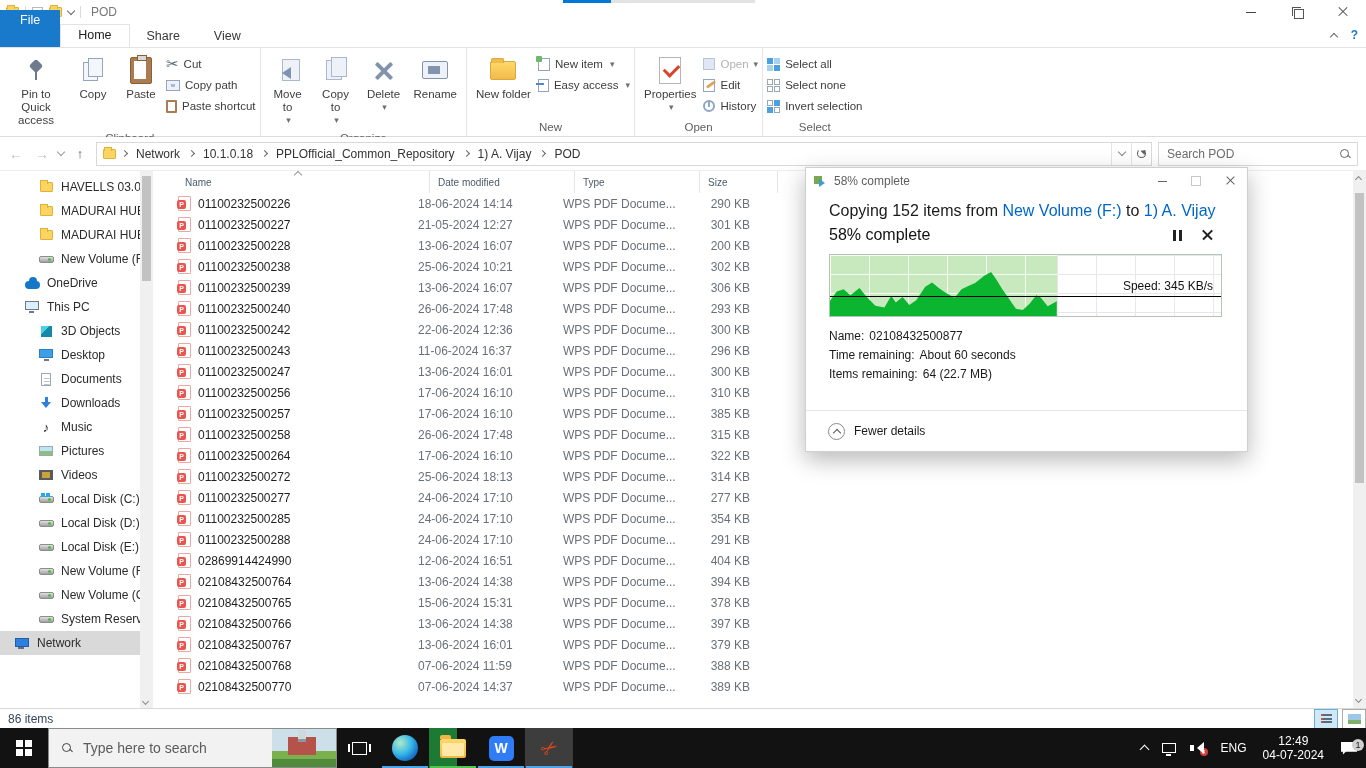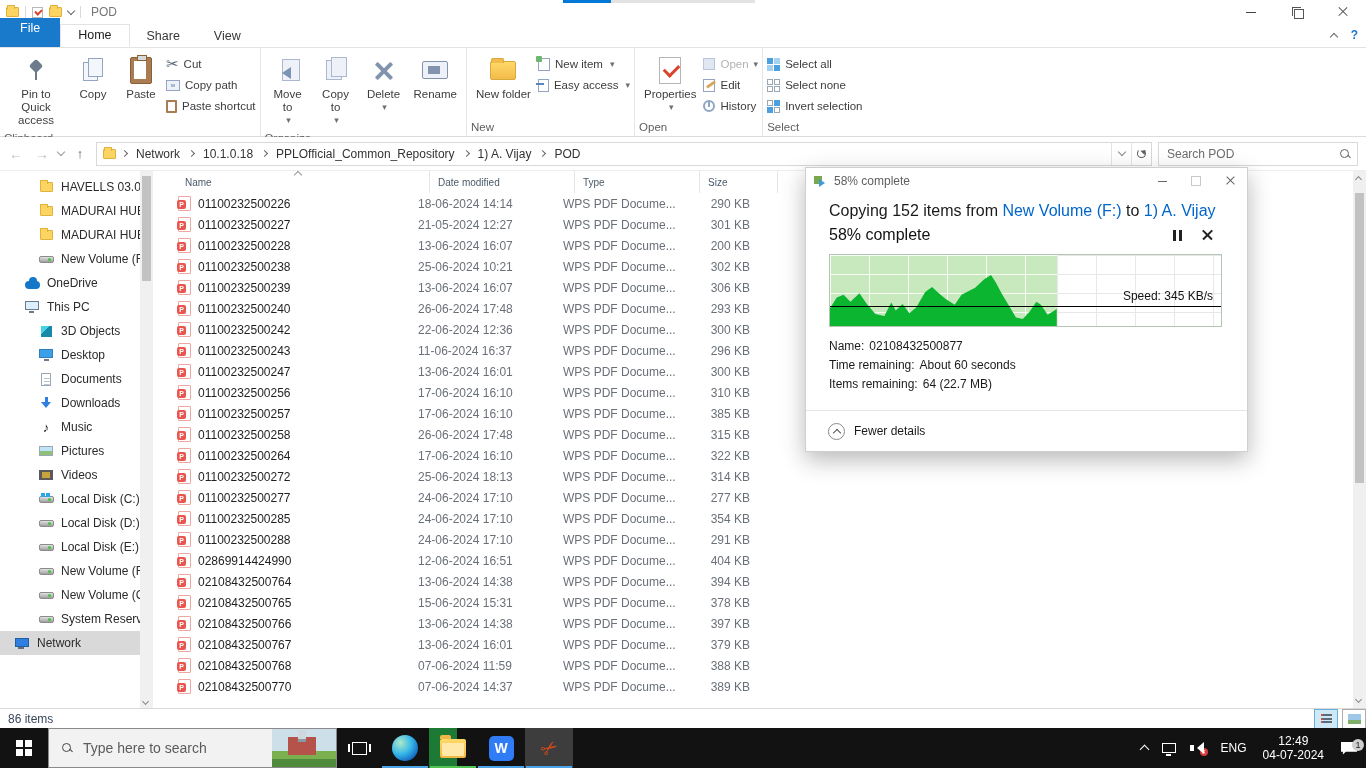--- a/index.html
+++ b/index.html
@@ -28,30 +28,30 @@
   .wc-close::before, .wc-close::after { content:''; position:absolute; width:12px; height:1.2px; background:#555; }
   .wc-close::before { transform:rotate(45deg); } .wc-close::after { transform:rotate(-45deg); }
 
   
   #accent-blue { position:absolute; left:563px; top:0; width:48px; height:3px; background:#0078d7; z-index:40; }
   #accent-gray { position:absolute; left:611px; top:0; width:144px; height:3px; background:#e3e3e3; z-index:40; }
 
   
   .tabsrow { height:23px; display:flex; align-items:flex-end; background:#fff; flex:none; position:relative; }
   .tab { padding:3px 17px 4px; font-size:12.5px; color:#383838; }
-  .tab-file { background:#1979ca; color:#fff; padding:3px 20px 12px; }
+  .tab-file { background:#1979ca; color:#fff; padding:3px 20px 20px; }
   .tab-active { border:1px solid #e3e3e3; border-bottom:1px solid #fff; color:#1e1e1e; background:#fff; }
   .tabsrow-right { position:absolute; right:8px; top:4px; display:flex; align-items:center; gap:14px; }
   .help-q { color:#1979ca; font-size:12px; font-weight:bold; }
 
   
   .ribbon { height:90px; background:#fff; border-top:1px solid #e3e3e3; border-bottom:1px solid #dcdcdc; display:flex; flex:none; }
   .rgroup { display:flex; flex-direction:column; border-right:1px solid #e6e6e6; padding:3px 4px 0; }
   .rgroup-body { flex:1; display:flex; align-items:flex-start; gap:2px; }
-  .rgroup-label { text-align:left; font-size:11.5px; color:#5e5e5e; padding:2px 0 3px; }
+  .rgroup-label { text-align:center; font-size:11.5px; color:#5e5e5e; padding:2px 0 3px; }
   .rbig { display:flex; flex-direction:column; align-items:center; justify-content:flex-start; font-size:11.5px; color:#3d3d3d; text-align:center; padding:3px 5px; line-height:13px; min-width:46px; }
   .rbig .ricon { height:32px; display:flex; align-items:center; justify-content:center; margin-bottom:2px; }
   .rsmall-col { display:flex; flex-direction:column; justify-content:flex-start; gap:3px; padding-top:4px; }
   .rsmall { display:flex; align-items:center; gap:5px; font-size:11.5px; color:#3d3d3d; height:18px; white-space:nowrap; }
   .rsmall.grayed { color:#b2b2b2; }
   .caret::after { content:'▾'; font-size:9px; color:#707070; margin-left:2px; }
   .graycaret { color:#707070; font-size:9px; }
 
   
   .ic-pin { width:16px; height:22px; position:relative; }
@@ -201,21 +201,21 @@
   .dlg-body { padding:8px 25px 0 23px; }
   .copyline { font-size:16px; color:#1a1a1a; }
   .copyline .lnk { color:#0066cc; }
   .dlg-head-row { display:flex; align-items:center; margin-top:6px; }
   .dlg-heading { font-size:16px; color:#111; }
   .btn-pause { margin-left:auto; width:30px; display:flex; justify-content:center; gap:3px; }
   .btn-pause i { width:3px; height:11px; background:#222; display:block; }
   .btn-cancel { width:30px; position:relative; height:14px; }
   .btn-cancel::before, .btn-cancel::after { content:''; position:absolute; left:9px; top:6px; width:13px; height:1.6px; background:#222; }
   .btn-cancel::before { transform:rotate(45deg); } .btn-cancel::after { transform:rotate(-45deg); }
-  .graph { position:relative; height:73px; margin-top:10px; border:1px solid #b3c6b3; background:#fff; overflow:hidden; }
+  .graph { position:relative; height:63px; margin-top:10px; border:1px solid #b3c6b3; background:#fff; overflow:hidden; }
   .graph-filled { position:absolute; left:0; top:0; bottom:0; width:58%; background-color:#c7e9bd; background-image:repeating-linear-gradient(90deg,rgba(255,255,255,.85) 0 1px,transparent 1px 39px),repeating-linear-gradient(180deg,rgba(255,255,255,.85) 0 1px,transparent 1px 19px); }
   .graph-rest { position:absolute; top:0; bottom:0; left:58%; right:0; background-color:#fff; background-image:repeating-linear-gradient(90deg,#e8e8e8 0 1px,transparent 1px 39px),repeating-linear-gradient(180deg,#e8e8e8 0 1px,transparent 1px 19px); }
   .graph svg { position:absolute; left:0; top:0; width:100%; height:100%; }
   .speed-line { position:absolute; left:0; right:0; bottom:19px; height:1.4px; background:#000; z-index:3; }
   .speed-label { position:absolute; right:8px; bottom:23px; font-size:12px; color:#111; z-index:4; }
   .dlg-details { margin-top:10px; font-size:12px; color:#1a1a1a; line-height:19px; }
   .dlg-details .lbl { margin-right:5px; }
   .dlg-footer { position:absolute; left:0; right:0; bottom:0; height:41px; border-top:1px solid #e5e5e5; display:flex; align-items:center; padding-left:22px; gap:9px; font-size:12px; color:#1a1a1a; }
   .circ-chev { width:17px; height:17px; border:1px solid #8a8a8a; border-radius:50%; display:flex; align-items:center; justify-content:center; }
   .circ-chev .chev { border-color:#555; }

